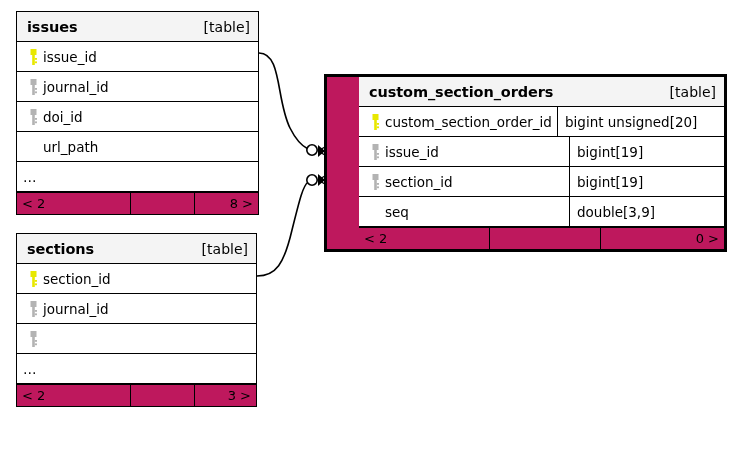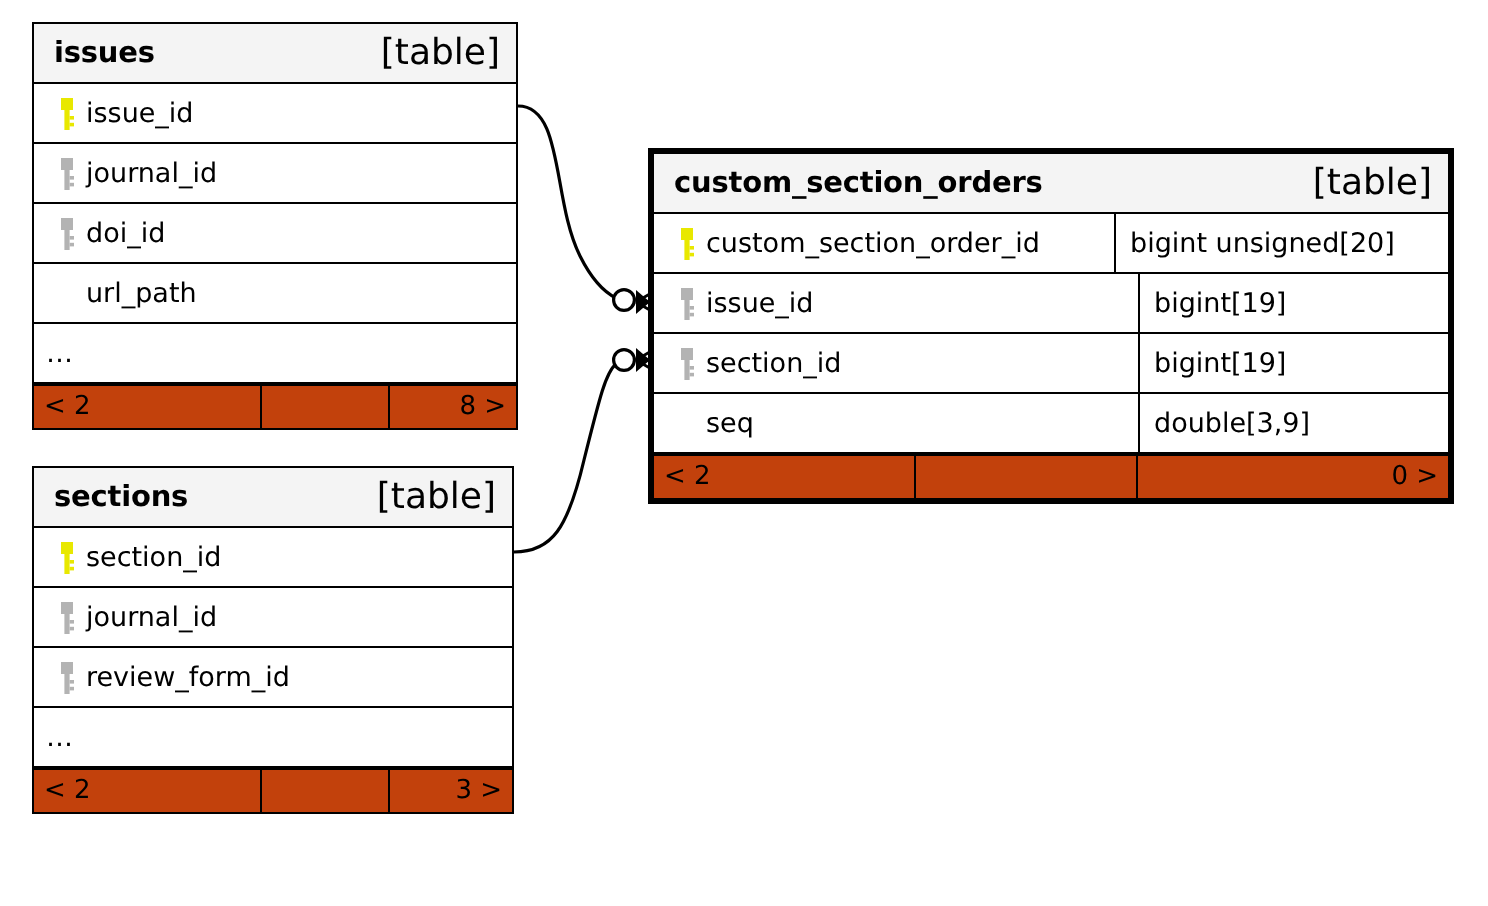--- a/index.html
+++ b/index.html
@@ -13,46 +13,47 @@
     height: 453px;
     background: #ffffff;
     font-family: "DejaVu Sans", "Liberation Sans", sans-serif;
     overflow: hidden;
   }
 
   
   .tbl {
     position: absolute;
     box-sizing: border-box;
-    background: #c2410c;
+    background: #be185d;
     border: 1px solid #000000;
     z-index: 3;
   }
   .tbl.focal {
     border-width: 3px;
+    padding-left: 32px;
   }
 
   .tbl-header {
     box-sizing: border-box;
     height: 30px;
     background: #f4f4f4;
     border-bottom: 1px solid #000000;
     display: flex;
     align-items: center;
     justify-content: space-between;
     padding: 0 8px 0 10px;
   }
   .tbl-name {
     font-weight: bold;
     font-size: 14.5px;
     color: #000000;
     letter-spacing: -0.1px;
   }
   .tbl-kind {
-    font-size: 18px;
+    font-size: 14px;
     color: #000000;
   }
 
   .row {
     box-sizing: border-box;
     height: 30px;
     display: flex;
     align-items: stretch;
     border-bottom: 1px solid #000000;
     background: #ffffff;
@@ -266,21 +267,20 @@
     <div class="row">
       <div class="cell-name">
         <span class="key-slot">
           <svg width="9" height="16" viewBox="0 0 9 16">
             <rect x="1.5" y="0" width="6" height="6" fill="#b3b3b3"></rect>
             <rect x="3.2" y="5" width="2.6" height="11" fill="#b3b3b3"></rect>
             <rect x="5.8" y="9" width="2.2" height="1.8" fill="#b3b3b3"></rect>
             <rect x="5.8" y="12.4" width="2.2" height="1.8" fill="#b3b3b3"></rect>
           </svg>
         </span>
-        <span class="col-label">review_form_id</span>
       </div>
     </div>
 
     <div class="row ellipsis-row">
       <div class="cell-name">
         <span class="col-label">…</span>
       </div>
     </div>
 
     <div class="tbl-footer">

